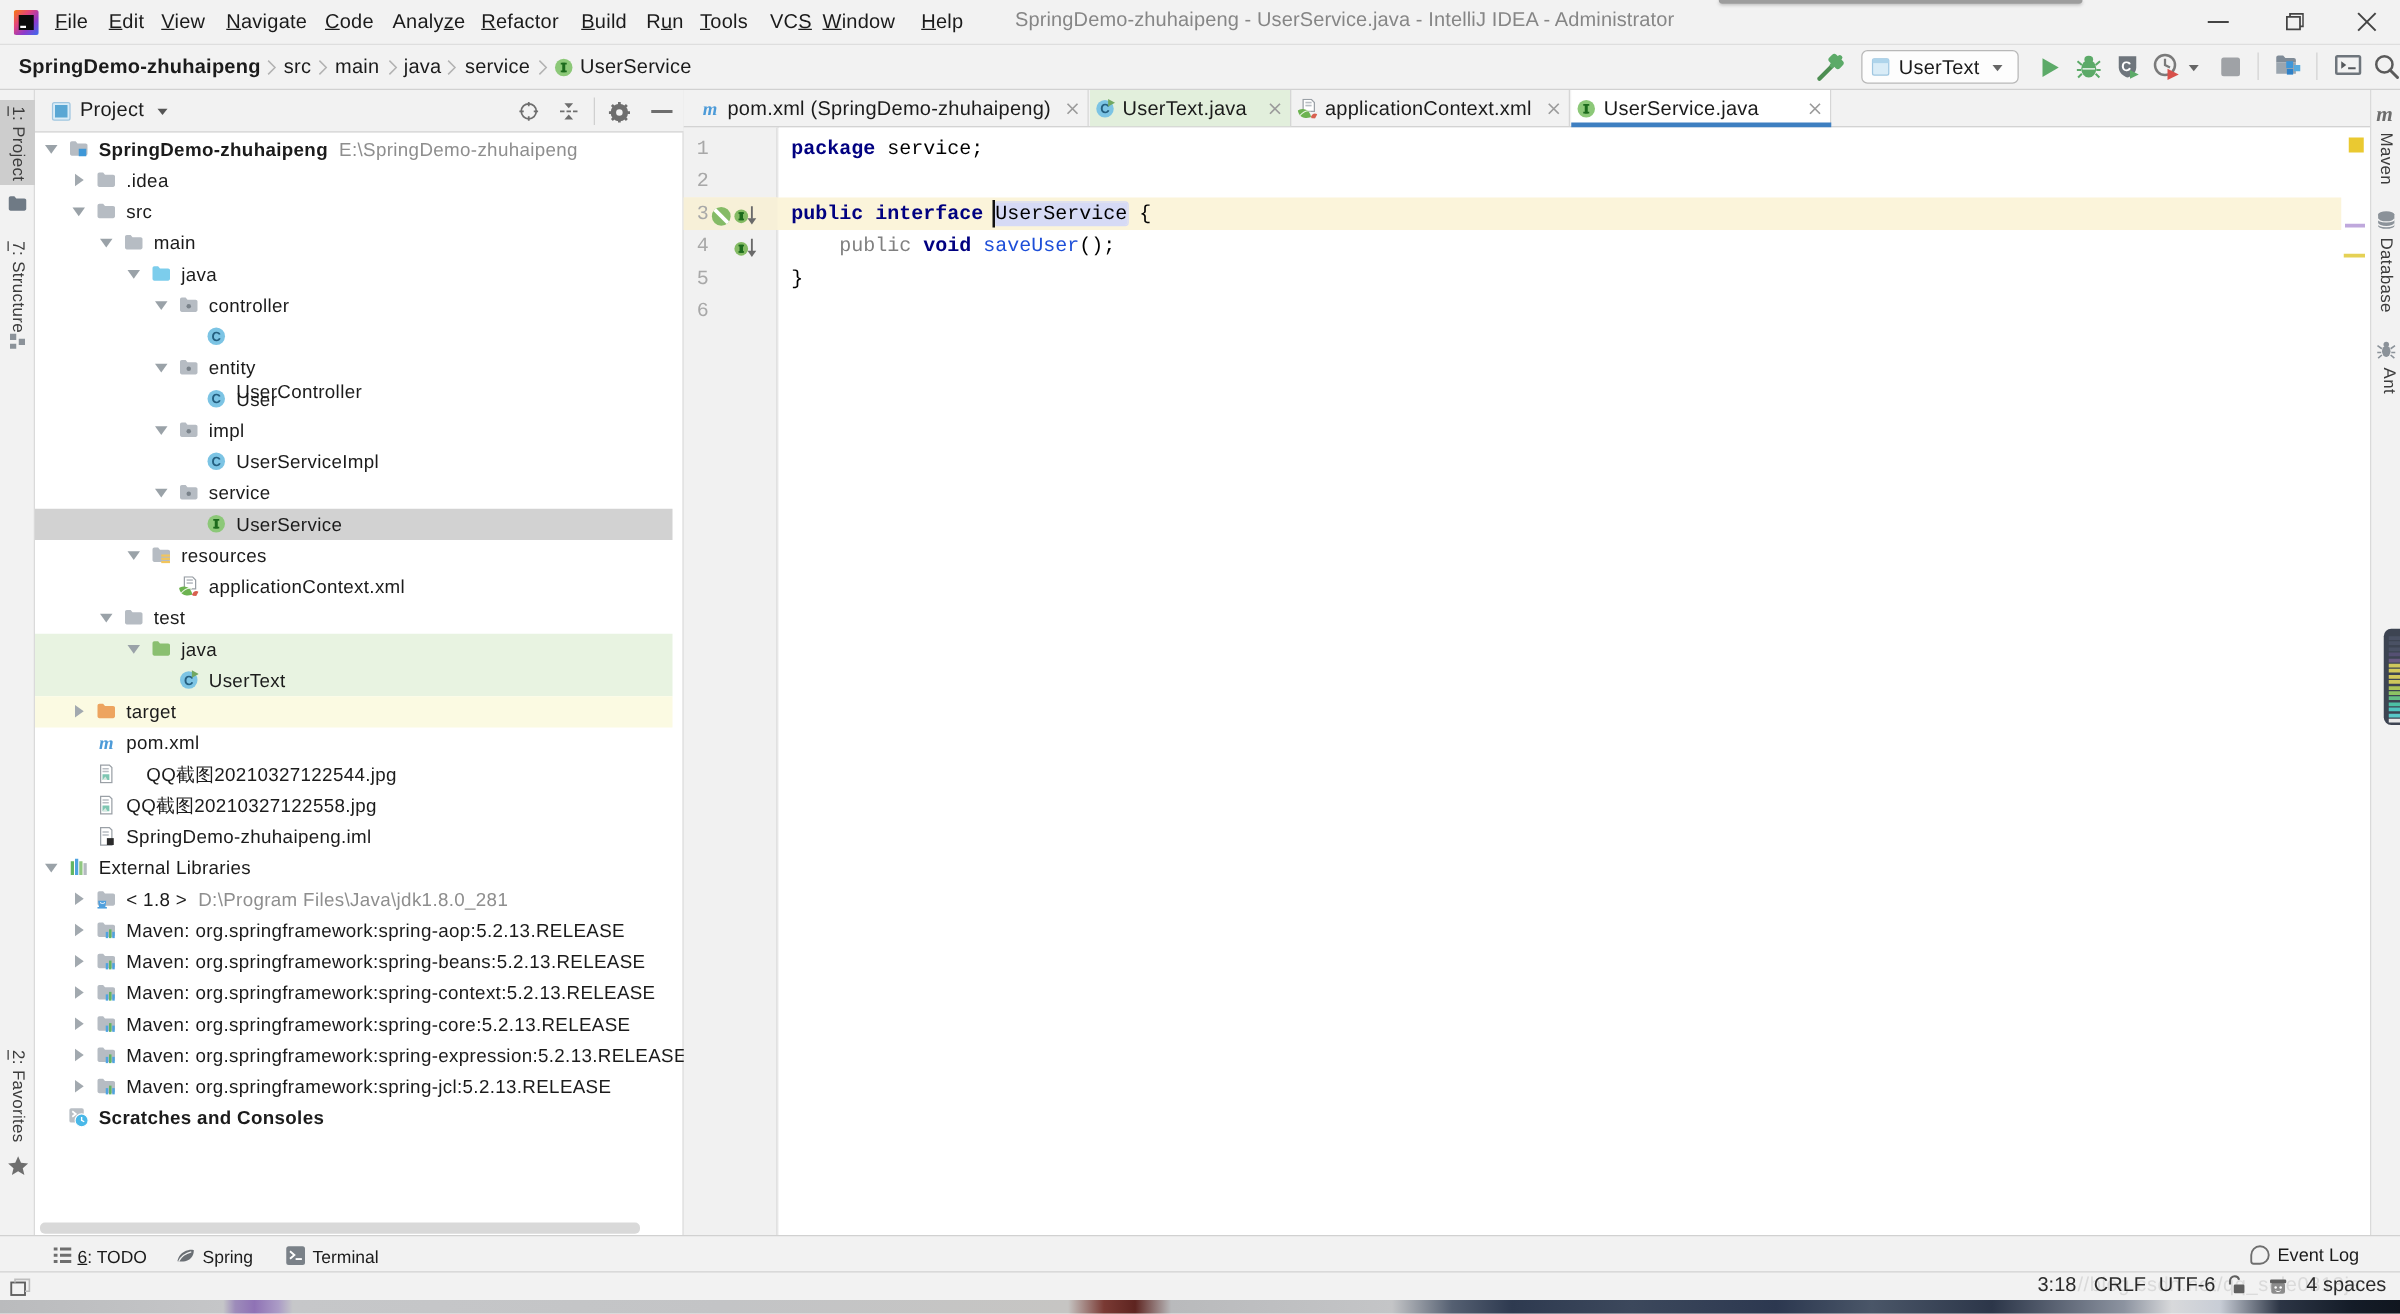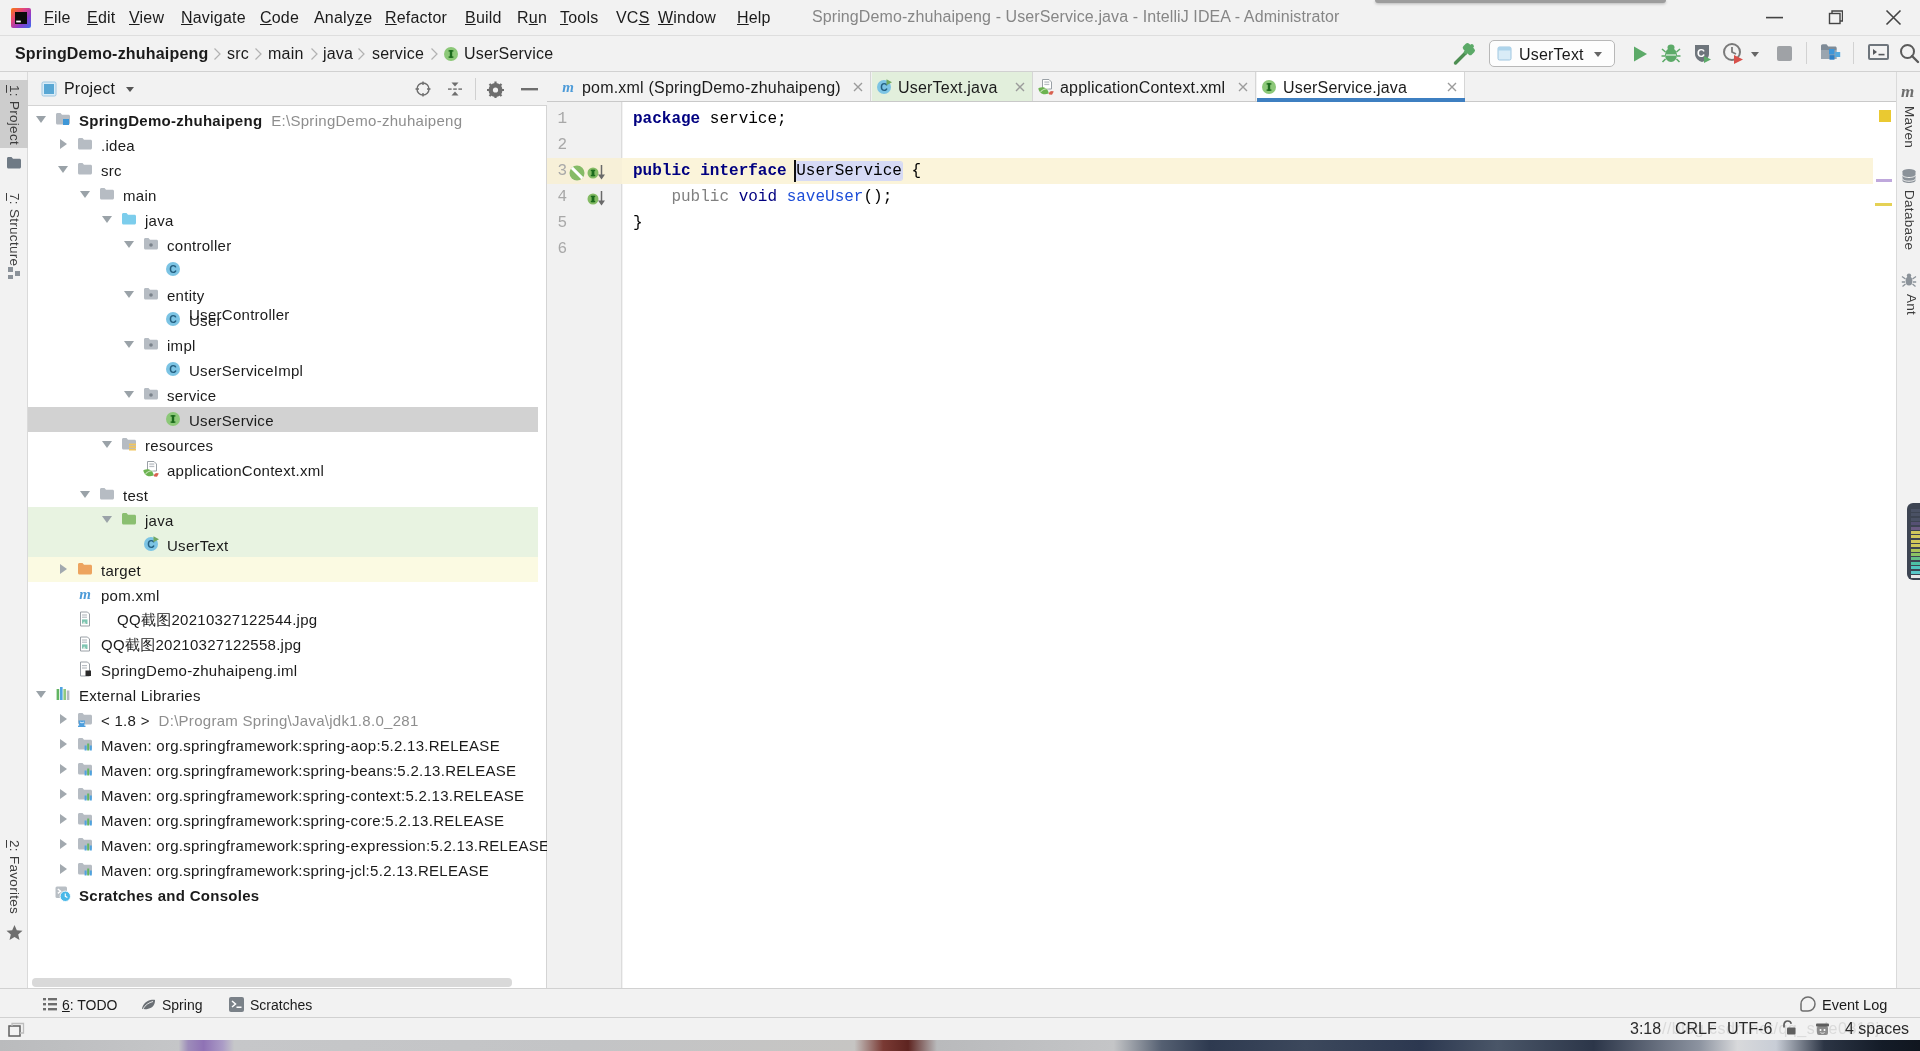--- a/index.html
+++ b/index.html
@@ -407,21 +407,21 @@
 <div class="row" style="top:707px;">
 <svg style="position:absolute;left:31px;top:6px" width="9" height="12" viewBox="0 0 9 12">
       <path d="M1 1 L8 6 L1 11 Z" fill="#a2a9af"></path>
     </svg>
 <svg style="position:absolute;left:49px;top:4px" width="16" height="16" viewBox="0 0 16 16">
       <path d="M1 3.5 C1 2.7 1.6 2 2.5 2 L5.5 2 L7 3.8 L13.5 3.8 C14.3 3.8 15 4.4 15 5.2 L15 12 C15 12.8 14.3 13.5 13.5 13.5 L2.5 13.5 C1.6 13.5 1 12.8 1 12 Z" fill="#b6bcc3"></path>
       <path d="M1.5 9.5 L8 9.5 L7.2 15 L2.3 15 Z" fill="#4f9fdd"></path>
       <rect x="1" y="14.6" width="7.5" height="1.4" fill="#4f9fdd"></rect>
       <path d="M3 11 C4.5 12 5.5 12 7 11" stroke="#fff" stroke-width="0.8" fill="none"></path>
     </svg>
-<div class="rt" style="left:73px;">&lt; 1.8 &gt;<span style="color:#8e8e8e;font-weight:normal">  D:\Program Spring\Java\jdk1.8.0_281</span></div>
+<div class="rt" style="left:73px;">&lt; 1.8 &gt;<span style="color:#8e8e8e;font-weight:normal">  D:\Program Files\Java\jdk1.8.0_281</span></div>
 </div>
 <div class="row" style="top:732px;">
 <svg style="position:absolute;left:31px;top:6px" width="9" height="12" viewBox="0 0 9 12">
       <path d="M1 1 L8 6 L1 11 Z" fill="#a2a9af"></path>
     </svg>
 <svg style="position:absolute;left:49px;top:4px" width="16" height="16" viewBox="0 0 16 16">
       <path d="M1 3.5 C1 2.7 1.6 2 2.5 2 L5.5 2 L7 3.8 L13.5 3.8 C14.3 3.8 15 4.4 15 5.2 L15 12 C15 12.8 14.3 13.5 13.5 13.5 L2.5 13.5 C1.6 13.5 1 12.8 1 12 Z" fill="#b6bcc3"></path>
       <rect x="7.6" y="9.5" width="2" height="5" fill="#4fa3e0"></rect>
       <rect x="10.2" y="7.5" width="2" height="7" fill="#62b562"></rect>
       <rect x="12.8" y="9.5" width="2" height="5" fill="#4fa3e0"></rect>
@@ -576,21 +576,21 @@
     <rect x="4.6" y="3.8" width="2.8" height="6.4" fill="#1c6b1c"></rect>
     <rect x="3.8" y="3.8" width="4.4" height="1.3" fill="#1c6b1c"></rect>
     <rect x="3.8" y="8.9" width="4.4" height="1.3" fill="#1c6b1c"></rect>
   </svg>
 <svg style="position:absolute;left:597px;top:190px" width="10" height="18" viewBox="0 0 10 18">
     <path d="M4.5 1 L4.5 11" stroke="#6a6a6a" stroke-width="1.5"></path>
     <path d="M1 10.5 L8 10.5 L4.5 15.5 Z" fill="#6a6a6a"></path>
   </svg>
 <div class="code" style="left:633px;top:106px;line-height:26px"><span style="color:#000080;font-weight:bold">package</span><span style="color:#000"> service;</span></div>
 <div class="code" style="left:633px;top:158px;line-height:26px"><span style="color:#000080;font-weight:bold">public</span><span style="color:#000"> </span><span style="color:#000080;font-weight:bold">interface</span><span style="color:#000"> </span><span style="color:#000;background:#d6daf5;border-radius:2px;box-shadow:0 0 0 1px #d6daf5">UserService</span><span style="color:#000"> {</span></div>
-<div class="code" style="left:633px;top:184px;line-height:26px"><span style="color:#000">    </span><span style="color:#808080">public</span><span style="color:#000"> </span><span style="color:#000080;font-weight:normal">void</span><span style="color:#000"> </span><span style="color:#1d4ed8">saveUser</span><span style="color:#000">();</span></div>
+<div class="code" style="left:633px;top:184px;line-height:26px"><span style="color:#000">    </span><span style="color:#808080">public</span><span style="color:#000"> </span><span style="color:#000080;font-weight:bold">void</span><span style="color:#000"> </span><span style="color:#1d4ed8">saveUser</span><span style="color:#000">();</span></div>
 <div class="code" style="left:633px;top:210px;line-height:26px"><span style="color:#000">}</span></div>
 <div class="abs" style="left:794px;top:160px;width:2px;height:22px;background:#111"></div>
 <div class="abs" style="left:1879px;top:110px;width:12px;height:12px;background:#eac931"></div>
 <div class="abs" style="left:1876px;top:179px;width:16px;height:3px;background:#bfa8dc"></div>
 <div class="abs" style="left:1875px;top:203px;width:17px;height:3px;background:#e5d155"></div>
 <div class="abs" style="left:1896px;top:72px;width:24px;height:916px;background:#f2f2f2;border-left:1px solid #dadada"></div>
 <div class="abs" style="left:1901px;top:82px;font-family:'Liberation Serif',serif;font-size:17px;font-weight:bold;font-style:italic;color:#6e6e6e">m</div>
 <div class="abs vbar" style="left:1902px;top:106px">Maven</div>
 <svg style="position:absolute;left:1901px;top:168px" width="16" height="16" viewBox="0 0 16 16">
     <ellipse cx="8" cy="3.5" rx="6.5" ry="2.5" fill="#8b9299"></ellipse>
@@ -637,21 +637,21 @@
 <svg style="position:absolute;left:140px;top:996px" width="17" height="17" viewBox="0 0 17 17">
     <path d="M2 13 C2 13 2.5 8 7 5.5 C11.5 3 15 4 15 4 C15 4 15.5 9 11.5 11.5 C7.5 14 3.5 13 2 13 Z" fill="#6a6f74"></path>
     <path d="M3 13 C5 9 9 6.5 13 5.5" stroke="#f2f2f2" stroke-width="0.9" fill="none"></path>
   </svg>
 <div class="abs" style="left:162px;top:997px;font-size:14px;color:#1b1b1b">Spring</div>
 <svg style="position:absolute;left:228px;top:996px" width="17" height="17" viewBox="0 0 17 17">
     <rect x="1" y="1" width="15" height="15" rx="2" fill="#7a8188"></rect>
     <path d="M4 5 L7.5 8 L4 11" stroke="#fff" stroke-width="1.5" fill="none"></path>
     <rect x="8.5" y="10.5" width="5" height="1.5" fill="#fff"></rect>
   </svg>
-<div class="abs" style="left:250px;top:997px;font-size:14px;color:#1b1b1b">Scratches</div>
+<div class="abs" style="left:250px;top:997px;font-size:14px;color:#1b1b1b">Terminal</div>
 <svg style="position:absolute;left:1799px;top:995px" width="18" height="18" viewBox="0 0 18 18">
     <path d="M9 2 C12.9 2 16 5.1 16 9 C16 12.9 12.9 16 9 16 L4 16 C2.9 16 2 15.1 2 14 L2 9 C2 5.1 5.1 2 9 2 Z" fill="none" stroke="#6e6e6e" stroke-width="1.5"></path>
   </svg>
 <div class="abs" style="left:1822px;top:997px;font-size:14.5px;color:#1b1b1b">Event Log</div>
 <div class="abs" style="left:0;top:1017px;width:1920px;height:23px;background:#f2f2f2;border-top:1px solid #d1d1d1"></div>
 <svg style="position:absolute;left:8px;top:1022px" width="17" height="16" viewBox="0 0 17 16">
     <rect x="1" y="4" width="11" height="10" fill="none" stroke="#5f5f5f" stroke-width="1.5"></rect>
     <path d="M4 4 L4 1.5 L15.5 1.5 L15.5 11 L12 11" fill="none" stroke="#bdbdbd" stroke-width="1.3"></path>
   </svg>
 <div class="abs" style="left:1657px;top:1020px;font-size:16px;color:#dadada;letter-spacing:0.5px">://blog.csdn.net/qq_sole0813ja</div>

